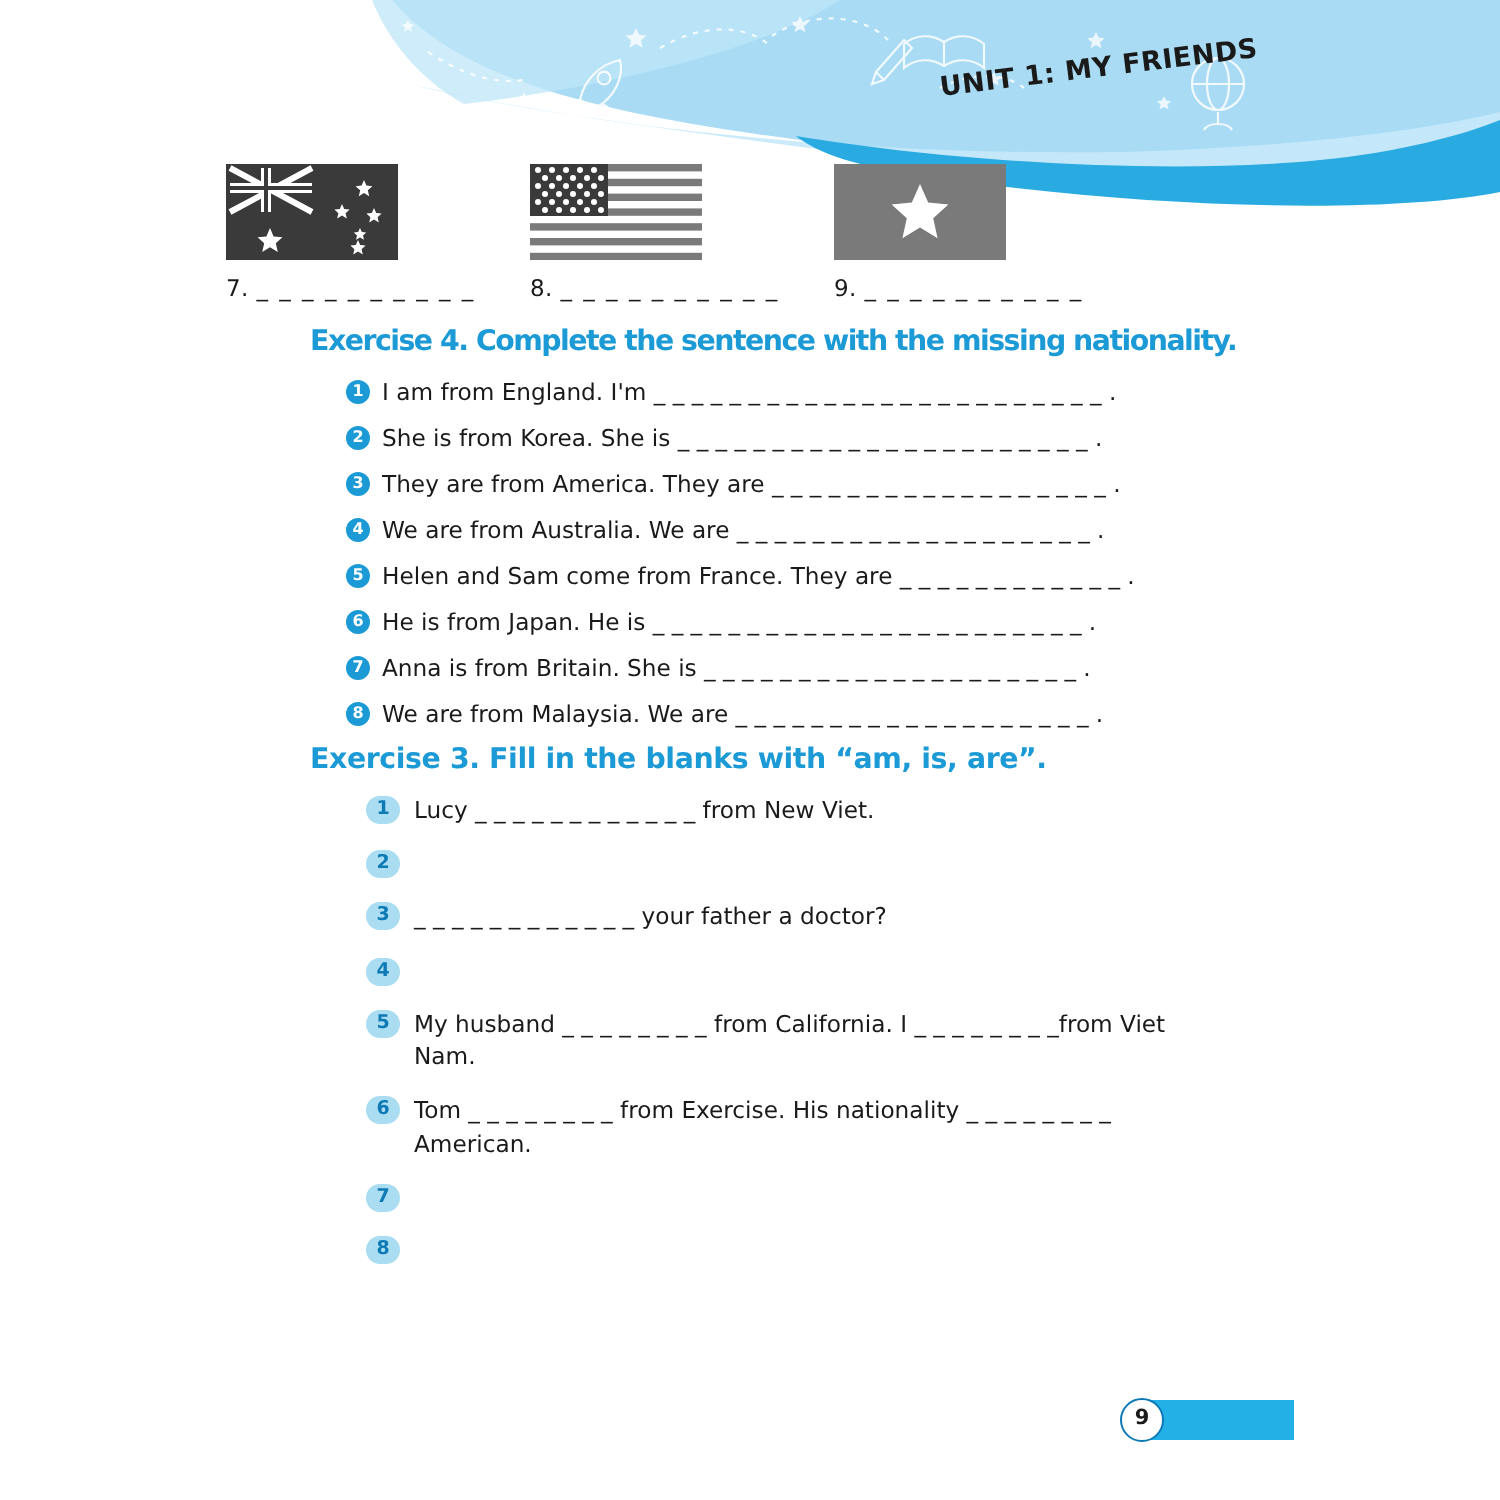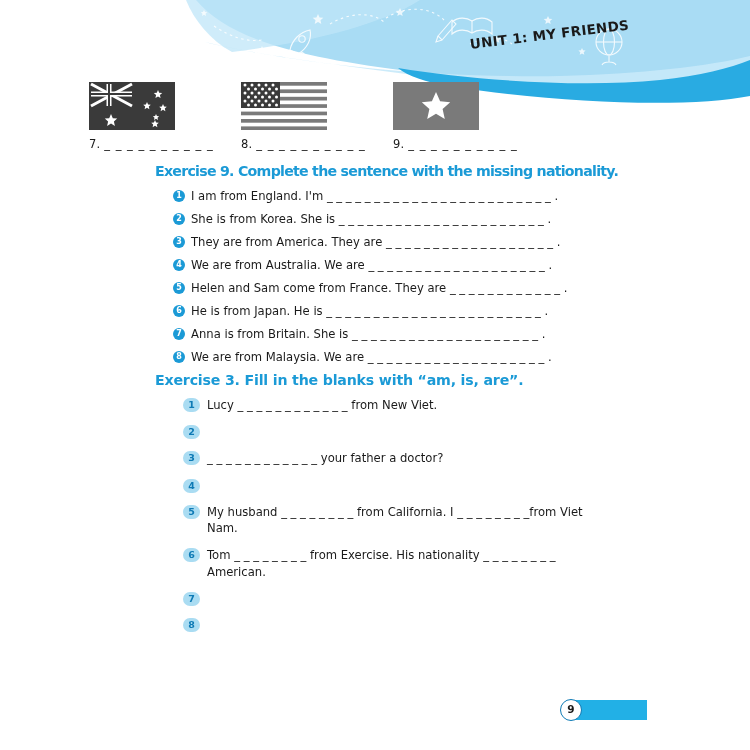--- a/index.html
+++ b/index.html
@@ -45,21 +45,21 @@
   }
 
   
   .flag-row {
     position: absolute;
     top: 82px;
     left: 0;
     width: 750px;
     display: flex;
     justify-content: flex-start;
-    padding-left: 89px;
+    padding-left: 113px;
     gap: 66px;
   }
   .flag-cell { width: 86px; }
   .flag-box {
     width: 86px;
     height: 48px;
     display: block;
   }
   .flag-label {
     margin-top: 7px;
@@ -312,21 +312,21 @@
         <path d="M43,10 l4.1,9.3 10.1,1 -7.6,6.8 2.2,10 -8.8,-5.4 -8.8,5.4 2.2,-10 -7.6,-6.8 10.1,-1 Z" fill="#ffffff"></path>
       </svg>
       <div class="flag-label"><span>9.</span> <span class="blank">_ _ _ _ _ _ _ _ _ _</span></div>
     </div>
 
   </div>
 
   <div class="exercises">
 
     <div class="ex-block ex2">
-      <div class="ex-heading tight">Exercise 9. Complete the sentence with the missing nationality.</div>
+      <div class="ex-heading tight">Exercise 4. Complete the sentence with the missing nationality.</div>
       <ul class="ex-list">
         <li class="ex-item">
           <span class="bullet-circle">1</span>
           <span class="ex-text">I am from England. I'm _ _ _ _ _ _ _ _ _ _ _ _ _ _ _ _ _ _ _ _ _ _ _ _ .</span>
         </li>
         <li class="ex-item">
           <span class="bullet-circle">2</span>
           <span class="ex-text">She is from Korea. She is _ _ _ _ _ _ _ _ _ _ _ _ _ _ _ _ _ _ _ _ _ _ .</span>
         </li>
         <li class="ex-item">

